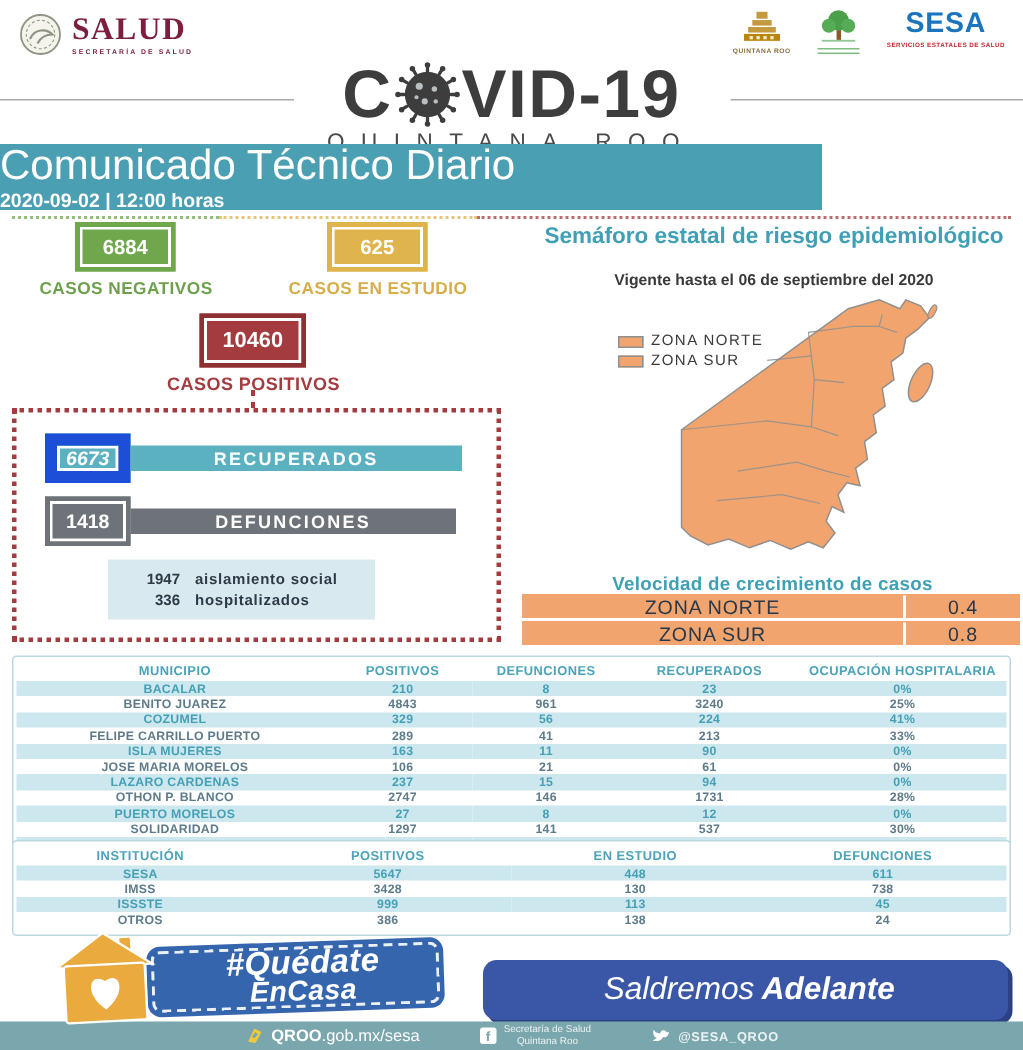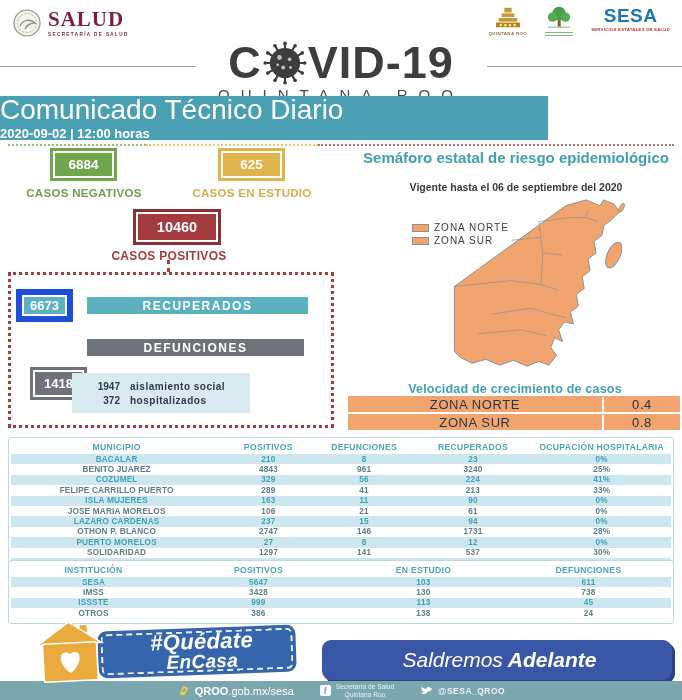--- a/index.html
+++ b/index.html
@@ -34,33 +34,33 @@
   .band .t2{font-size:13px;font-weight:bold;margin-top:1px;}
 
   
   .dotline{position:absolute;top:144px;border-top:2px dotted;opacity:.75;}
 
   
   .numbox{position:absolute;display:flex;align-items:center;justify-content:center;
           color:#fff;font-weight:800;font-size:13.5px;box-shadow:inset 0 0 0 2px #fff;}
   .nb-green{left:50px;top:148px;width:67px;height:33px;background:#70a74c;border:3px solid #70a74c;}
   .nb-yellow{left:218px;top:148px;width:67px;height:33px;background:#e0b44c;border:3px solid #e0b44c;}
-  .nb-red{left:133px;top:209px;width:88px;height:36px;background:#a43c3f;border:3px solid #8c3032;font-size:14.5px;}
+  .nb-red{left:133px;top:209px;width:71px;height:36px;background:#a43c3f;border:3px solid #8c3032;font-size:14.5px;}
   .statlbl{position:absolute;text-align:center;font-weight:800;font-size:11.5px;letter-spacing:.3px;}
   .lbl-green{left:6px;top:187px;width:156px;color:#6da04a;}
   .lbl-yellow{left:172px;top:187px;width:160px;color:#d8ad49;}
   .lbl-red{left:89px;top:249px;width:160px;color:#a43c3f;font-size:12px;}
   .vconnect{position:absolute;left:167px;top:260px;height:12px;border-left:3px dotted #a43c3f;}
 
   
   .dashedbox{position:absolute;left:8px;top:272px;width:326px;height:156px;border:3px dotted #a43c3f;}
   .smallbox{position:absolute;display:flex;align-items:center;justify-content:center;color:#fff;
             font-weight:800;font-size:13px;box-shadow:inset 0 0 0 2px #fff;}
-  .sb-teal{left:16px;top:289px;width:57px;height:33px;background:#5cb1c1;border:6px solid #1d4ed8;}
-  .sb-gray{left:30px;top:331px;width:57px;height:33px;background:#6d7378;border:3px solid #6d7378;margin-top:36px;}
+  .sb-teal{left:30px;top:289px;width:57px;height:33px;background:#5cb1c1;border:8px solid #1d4ed8;font-style:italic;}
+  .sb-gray{left:30px;top:331px;width:57px;height:33px;background:#6d7378;border:3px solid #6d7378;}
   .bar{position:absolute;display:flex;align-items:center;justify-content:center;color:#fff;
        font-weight:800;font-size:12px;letter-spacing:1.5px;}
   .bar-teal{left:87px;top:297px;width:221px;height:17px;background:#5cb1c1;}
   .bar-gray{left:87px;top:339px;width:217px;height:17px;background:#6d7378;}
   .infobox{position:absolute;left:72px;top:373px;width:178px;height:40px;background:#d9e9f0;
            display:flex;flex-direction:column;justify-content:center;gap:3px;color:#2e3a47;
            font-size:10px;font-weight:800;}
   .inforow{display:flex;}
   .inforow .v{width:48px;text-align:right;margin-right:10px;}
   .inforow .l{text-align:left;letter-spacing:.5px;}
@@ -104,21 +104,21 @@
            font-size:22px;letter-spacing:.3px;padding-left:10px;}
   .tag-txt .l2{font-size:19px;}
   .juntos{position:absolute;left:322px;top:640px;width:350px;height:40px;background:#3a57a7;border-radius:9px;
           box-shadow:3px 3px 0 #2c4183;display:flex;align-items:center;justify-content:center;color:#fff;font-style:italic;}
   .juntos span{font-size:21px;}
   .j-b{font-weight:900;}
   .j-r{font-weight:400;margin:0 5px;}
 
   
   .footer{position:absolute;left:0;top:681px;width:682px;height:19px;background:#7aa6ad;color:#fff;
-          display:flex;align-items:center;justify-content:center;gap:26px;}
+          display:flex;align-items:center;justify-content:center;gap:40px;}
   .f-item{display:flex;align-items:center;gap:5px;}
   .f-url{font-size:11px;}
   .f-url b{font-weight:900;}
   .fb-icon{width:11px;height:11px;background:#fff;border-radius:2px;color:#7aa6ad;font-weight:900;font-size:9px;
            display:flex;align-items:center;justify-content:center;}
   .fb-txt{font-size:6.6px;line-height:1.1;color:rgba(255,255,255,.85);text-align:center;}
   .tw-txt{font-size:8.5px;font-weight:bold;color:rgba(255,255,255,.85);letter-spacing:.5px;}
 </style>
 </head>
 <body>
@@ -237,21 +237,21 @@
   <div class="smallbox sb-teal">6673</div>
   <div class="bar bar-teal">RECUPERADOS</div>
   <div class="smallbox sb-gray">1418</div>
   <div class="bar bar-gray">DEFUNCIONES</div>
   <div class="infobox">
     <div class="inforow">
       <span class="v">1947</span>
       <span class="l">aislamiento social</span>
     </div>
     <div class="inforow">
-      <span class="v">372</span>
+      <span class="v">336</span>
       <span class="l">hospitalizados</span>
     </div>
   </div>
 
   <div class="sem-title">Semáforo estatal de riesgo epidemiológico</div>
   <div class="sem-sub">Vigente hasta el 06 de septiembre del 2020</div>
 
   <div class="map-wrap">
     <svg width="288" height="182" viewBox="0 0 290 185">
       <path d="M175,10 L196,4 L210,10 L214,4 L224,8 L230,16 L222,24 L214,30 L212,40 L204,46 L206,58
@@ -402,21 +402,21 @@
           <th>INSTITUCIÓN</th>
           <th>POSITIVOS</th>
           <th>EN ESTUDIO</th>
           <th>DEFUNCIONES</th>
         </tr>
       </thead>
       <tbody>
           <tr class="stripe">
             <td>SESA</td>
             <td>5647</td>
-            <td>103</td>
+            <td>448</td>
             <td>611</td>
           </tr>
           <tr>
             <td>IMSS</td>
             <td>3428</td>
             <td>130</td>
             <td>738</td>
           </tr>
           <tr class="stripe">
             <td>ISSSTE</td>

